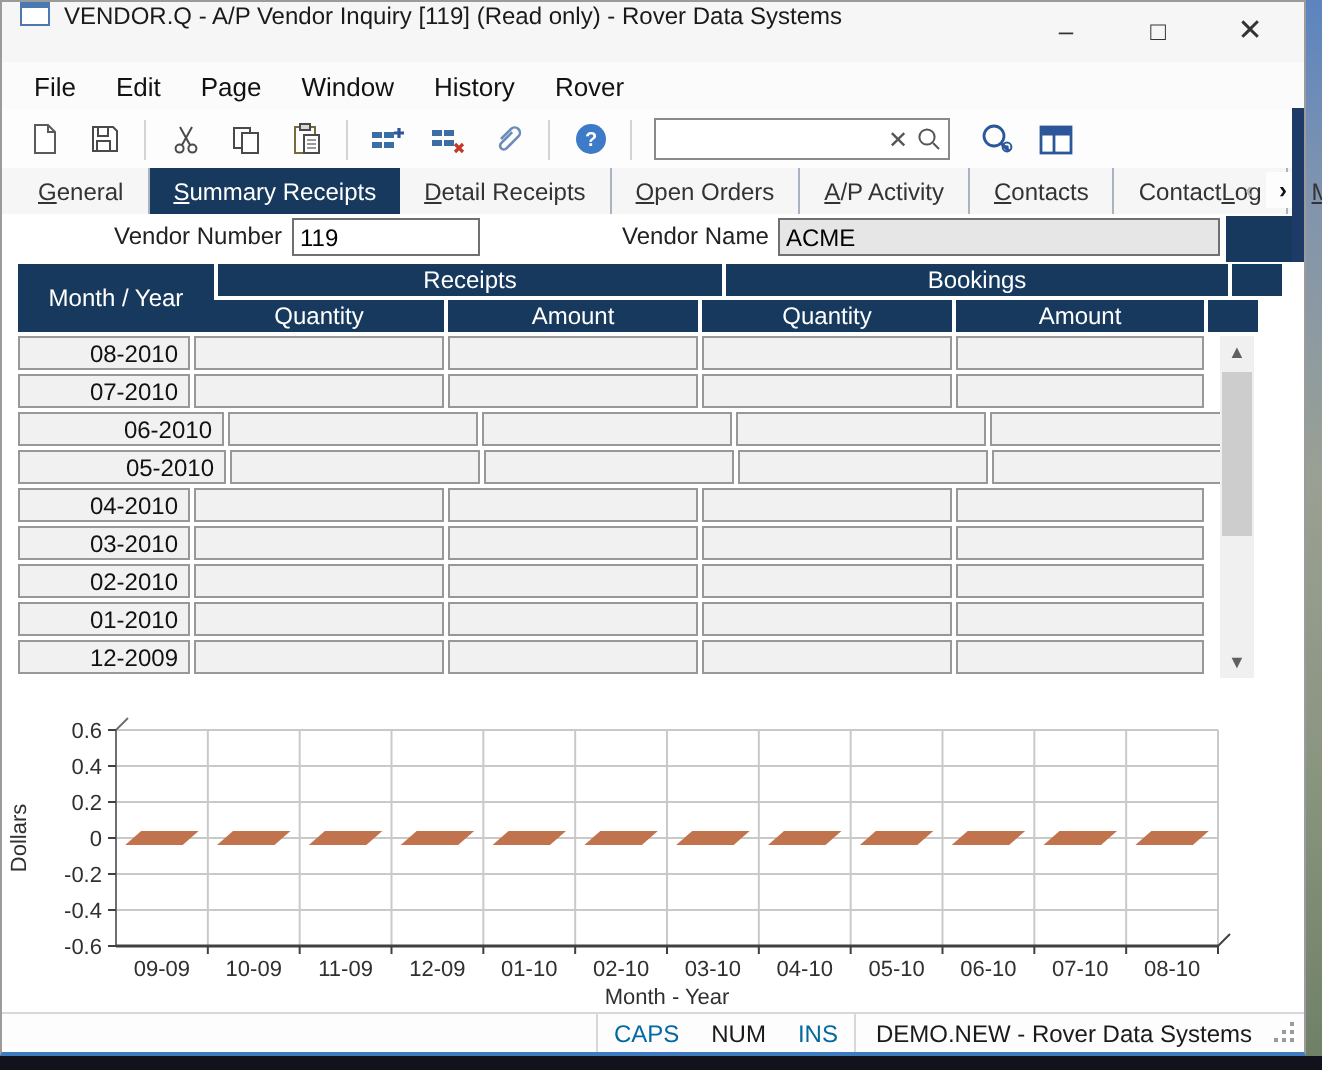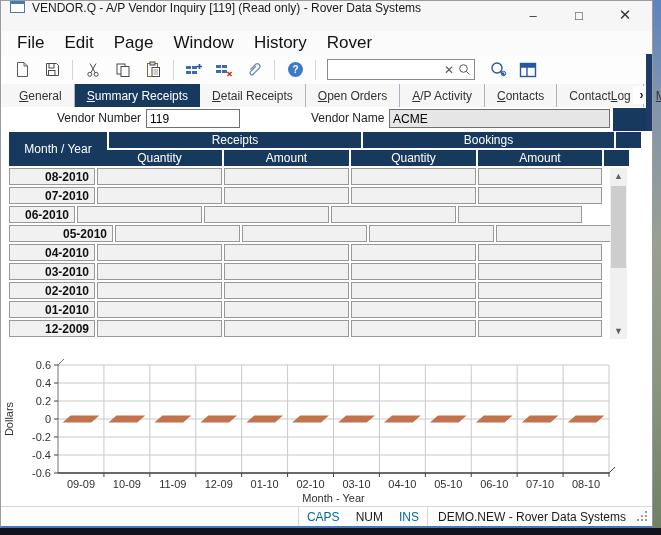--- a/index.html
+++ b/index.html
@@ -14,21 +14,21 @@
 
   
   .titlebar { height:30px; display:flex; align-items:flex-start; background:#f6f6f6; padding-left:9px; }
   .win-icon { width:15px; height:12px; border:1px solid #4a78b0; border-top:3px solid #4a78b0; background:#fff; margin-right:7px; flex:none; }
   .title-text { font-size:12px; color:#1a1a1a; flex:1 1 auto; white-space:nowrap; overflow:hidden; }
   .win-btns { display:flex; margin-right:4px; }
   .win-btn { width:46px; height:28px; display:flex; align-items:center; justify-content:center; font-size:13px; color:#333; cursor:default; }
 
   
   .menubar { height:24px; display:flex; align-items:center; background:#fbfbfb; padding-left:6px; }
-  .menu-item { font-size:17px; color:#111; padding:3px 10px; }
+  .menu-item { font-size:13px; color:#111; padding:3px 10px; }
 
   
   .toolbar { height:29px; display:flex; align-items:center; background:#fdfdfd; padding-left:8px; gap:4px; }
   .tbtn { width:26px; height:24px; display:flex; align-items:center; justify-content:center; }
   .tsep { width:1px; height:20px; background:#d4d4d4; margin:0 3px; }
   .searchbox { width:148px; height:21px; border:1px solid #8a8a8a; display:flex; align-items:center; background:#fff; margin-left:4px; padding:0 3px; }
   .searchbox input { border:none; outline:none; flex:1; min-width:0; font-size:12px; font-family:"Liberation Sans",sans-serif; }
   .sb-x { color:#555; font-size:12px; padding:0 4px; }
 
   
@@ -47,21 +47,21 @@
   .finput { position:absolute; top:2px; height:19px; font-size:12px; font-family:"Liberation Sans",sans-serif; border:1px solid #707070; padding:0 3px; outline:none; }
   .form-filler { position:absolute; left:612px; top:1px; width:34px; height:23px; background:#17395e; }
   .right-strip { position:absolute; right:0; top:53px; width:6px; height:77px; background:#1e3a66; }
 
   
   .tablewrap { position:relative; margin:1px 0 0 8px; width:632px; height:206px; background:#fff; }
   .thead-row { display:flex; gap:2px; margin-bottom:2px; }
   .th { background:#17395e; color:#fff; font-size:12px; display:flex; align-items:center; justify-content:center; }
   .trow { display:flex; gap:2px; margin-bottom:2px; }
   .td { background:#f1f1f1; border:1px solid #989898; height:17px; font-size:12px; color:#111; display:flex; align-items:center; }
-  .td.month { justify-content:flex-end; padding-right:5px;font-weight:bold; }
+  .td.month { justify-content:flex-end; padding-right:5px; }
 
   .vscroll { position:absolute; left:601px; top:36px; width:17px; height:171px; background:#f0f0f0; }
   .vs-arrow { position:absolute; left:0; width:17px; height:16px; display:flex; align-items:center; justify-content:center; color:#606060; font-size:9px; }
   .vs-thumb { position:absolute; left:1px; top:18px; width:15px; height:82px; background:#cdcdcd; }
 
   
   .chartwrap { position:relative; margin-top:15px; width:646px; height:158px; background:#fff; }
 
   
   .statusbar { position:absolute; left:0; bottom:0; width:100%; height:20px; background:#fdfdfd; border-top:1px solid #d8d8d8; display:flex; align-items:center; font-size:12px; }
@@ -242,21 +242,21 @@
           <div class="td" style="width: 124px;"></div>
         </div>
         <div class="trow">
           <div class="td month" style="width: 86px;">07-2010</div>
           <div class="td" style="width: 125px;"></div>
           <div class="td" style="width: 125px;"></div>
           <div class="td" style="width: 125px;"></div>
           <div class="td" style="width: 124px;"></div>
         </div>
         <div class="trow">
-          <div class="td month" style="width: 66px;">06-2010</div>
+          <div class="td month" style="width: 103px;">06-2010</div>
           <div class="td" style="width: 125px;"></div>
           <div class="td" style="width: 125px;"></div>
           <div class="td" style="width: 125px;"></div>
           <div class="td" style="width: 124px;"></div>
         </div>
         <div class="trow">
           <div class="td month" style="width: 104px;">05-2010</div>
           <div class="td" style="width: 125px;"></div>
           <div class="td" style="width: 125px;"></div>
           <div class="td" style="width: 125px;"></div>

